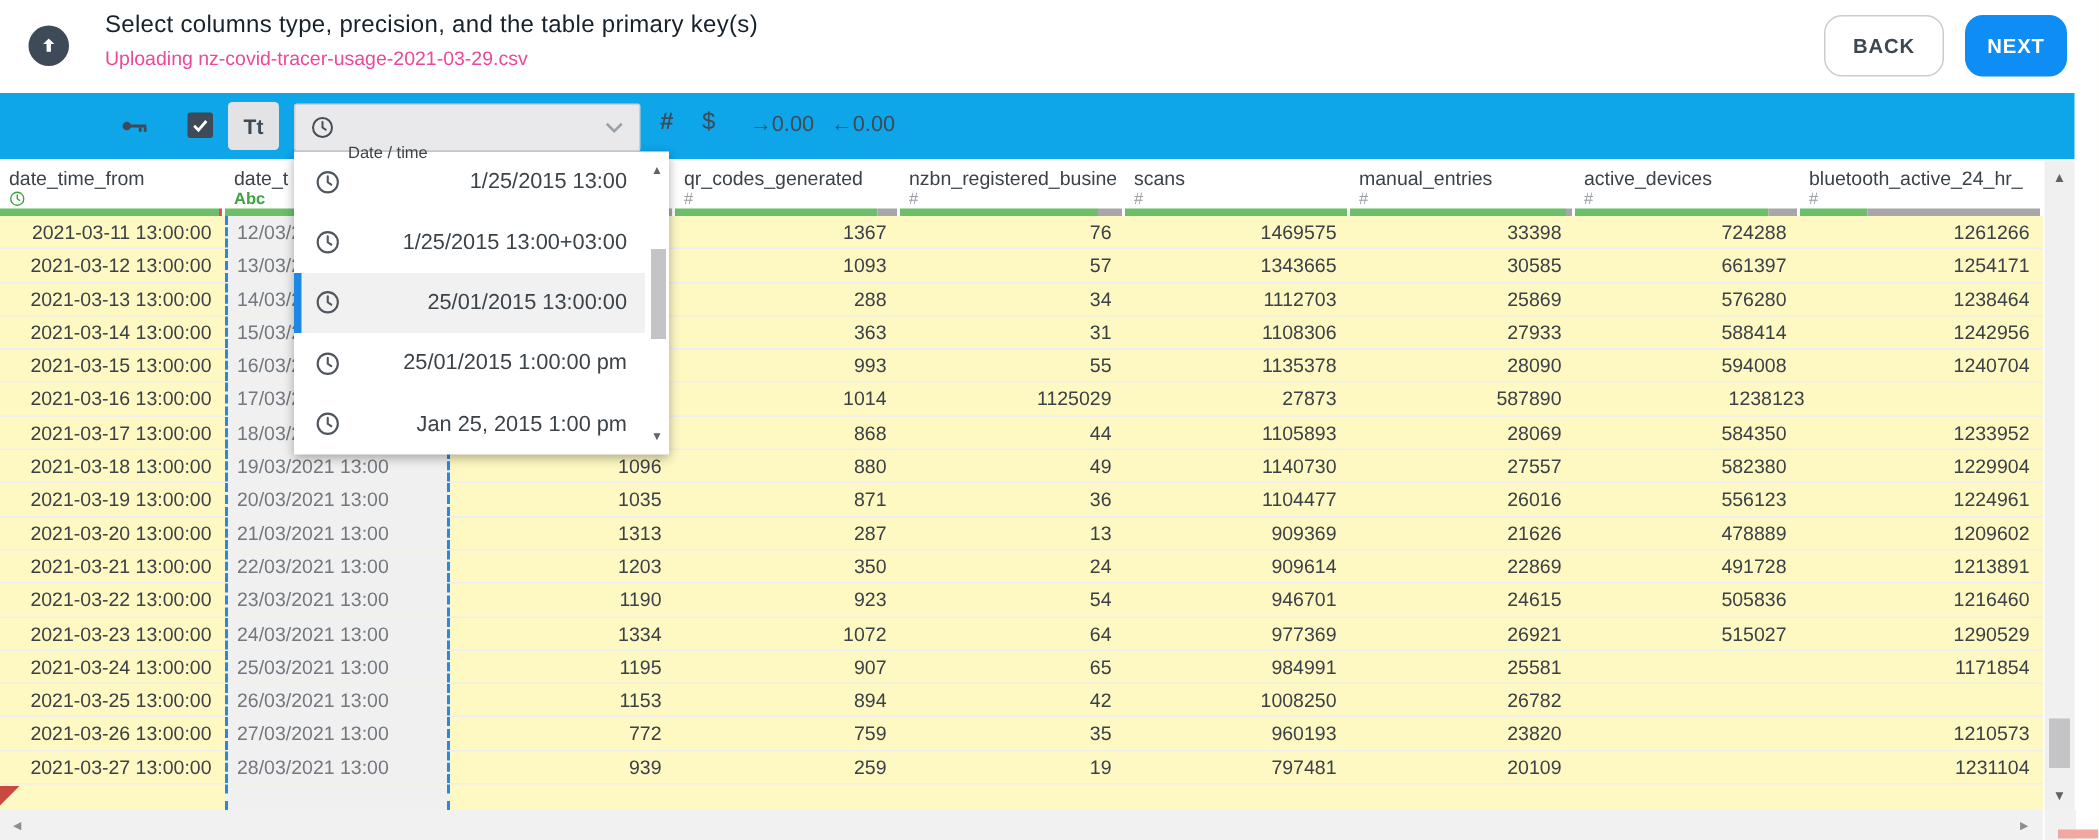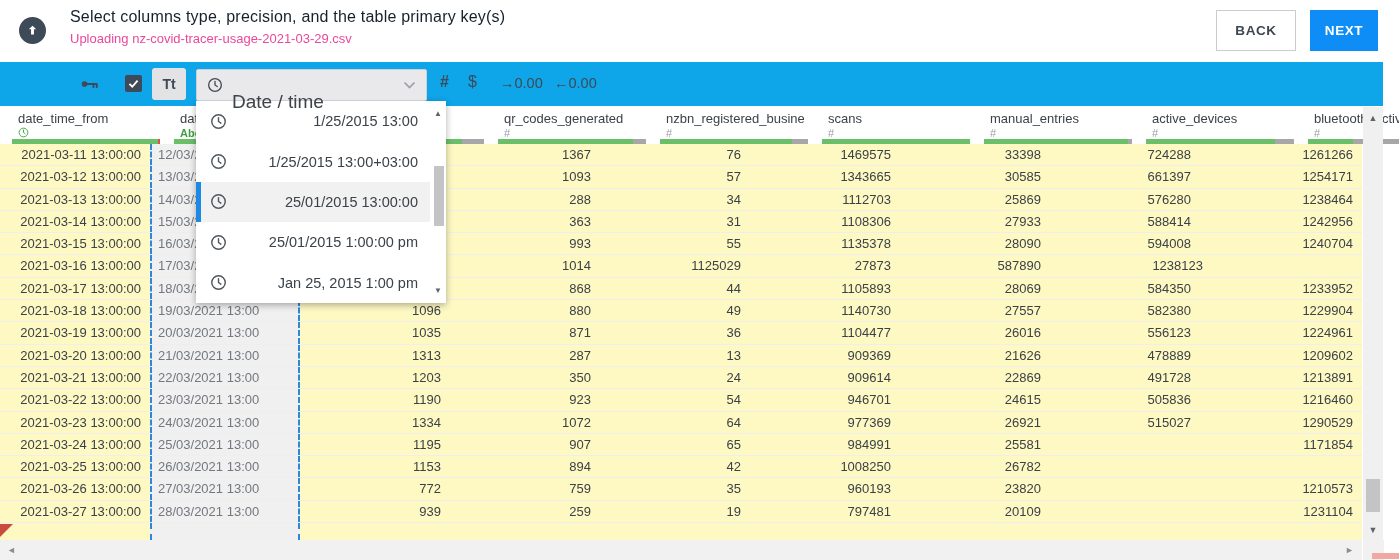--- a/index.html
+++ b/index.html
@@ -6,44 +6,44 @@
   .app{position:relative;width:1399px;height:560px;background:#fff;overflow:hidden;
        font-family:"Liberation Sans",sans-serif;-webkit-font-smoothing:antialiased;}
 
   
   .page-header{position:absolute;top:0;left:0;right:0;height:62px;background:#fff;}
   .upload-badge{position:absolute;left:19px;top:17px;width:27px;height:27px;border-radius:50%;
                 background:#3e4a57;display:flex;align-items:center;justify-content:center;}
   .titles{position:absolute;left:70px;top:8px;}
   .title{font-size:16px;color:#16212c;letter-spacing:.2px;}
   .subtitle{font-size:13px;color:#ec4899;margin-top:5px;}
-  .btn{position:absolute;top:10px;height:41px;border-radius:0;display:flex;align-items:center;
+  .btn{position:absolute;top:10px;height:41px;border-radius:12px;display:flex;align-items:center;
        justify-content:center;font-size:13.5px;font-weight:bold;letter-spacing:.6px;cursor:pointer;box-sizing:border-box;}
   .btn-back{right:103px;width:80px;background:#fff;border:1px solid #c9ccd0;color:#3d4752;}
   .btn-next{right:21px;width:68px;background:#0d8df5;border:1px solid #0d8df5;color:#fff;}
 
   
   .toolbar{position:absolute;top:62px;left:0;right:16px;height:44px;background:#0ea5e9;}
   .tb{position:absolute;color:#3e4a57;}
   .key-icon{left:80px;top:14px;}
   .checkbox{left:125px;top:13px;width:17px;height:17px;background:#3e4a57;border-radius:2px;
             display:flex;align-items:center;justify-content:center;}
   .tt-btn{left:152px;top:6px;width:34px;height:32px;background:#e3e3e5;border-radius:3px;
           display:flex;align-items:center;justify-content:center;font-size:14px;font-weight:bold;color:#3e4a57;}
   .type-select{left:196px;top:7px;width:231px;height:32px;background:#e9e9eb;border:1px solid #cfcfd2;
                border-radius:2px;display:flex;align-items:center;box-sizing:border-box;padding:0 10px;z-index:6;}
-  .type-select .lbl{flex:1;margin-left:9px;font-size:19px;color:#3d434b;margin-top:33px;}
+  .type-select .lbl{flex:1;margin-left:9px;font-size:11px;color:#3d434b;margin-top:33px;}
   .hash{left:440px;top:11px;font-size:16px;font-weight:bold;}
   .dollar{left:468px;top:11px;font-size:16px;}
   .dec-r{left:500px;top:13px;font-size:14.5px;}
   .dec-l{left:554px;top:13px;font-size:14.5px;}
 
   
   .thead{position:absolute;top:106px;left:0;width:1362px;height:38px;display:flex;background:#fff;}
-  .th{position:relative;width:150px;flex:none;box-sizing:border-box;padding:5px 6px 0;margin-left:12px;}
+  .th{position:relative;width:150px;flex:none;box-sizing:border-box;padding:5px 6px 0;}
   .th.last{width:162px;}
   .cname{font-size:13px;color:#3b4248;white-space:nowrap;overflow:hidden;}
   .ctype{display:block;font-size:11px;margin-top:1px;height:13px;line-height:12px;}
   .ctype.green{color:#3fa142;font-weight:bold;}
   .ctype.gray{color:#9aa0a5;}
   .bar{position:absolute;left:0;right:2px;bottom:0;height:5px;display:flex;}
   .bar i{display:block;height:100%;}
 
   .tbody{position:absolute;top:144px;left:0;width:1362px;height:401px;overflow:hidden;background:#fef9c3;}
   .tr{display:flex;height:22.3px;box-sizing:border-box;border-bottom:1px solid #eeeeef;}

